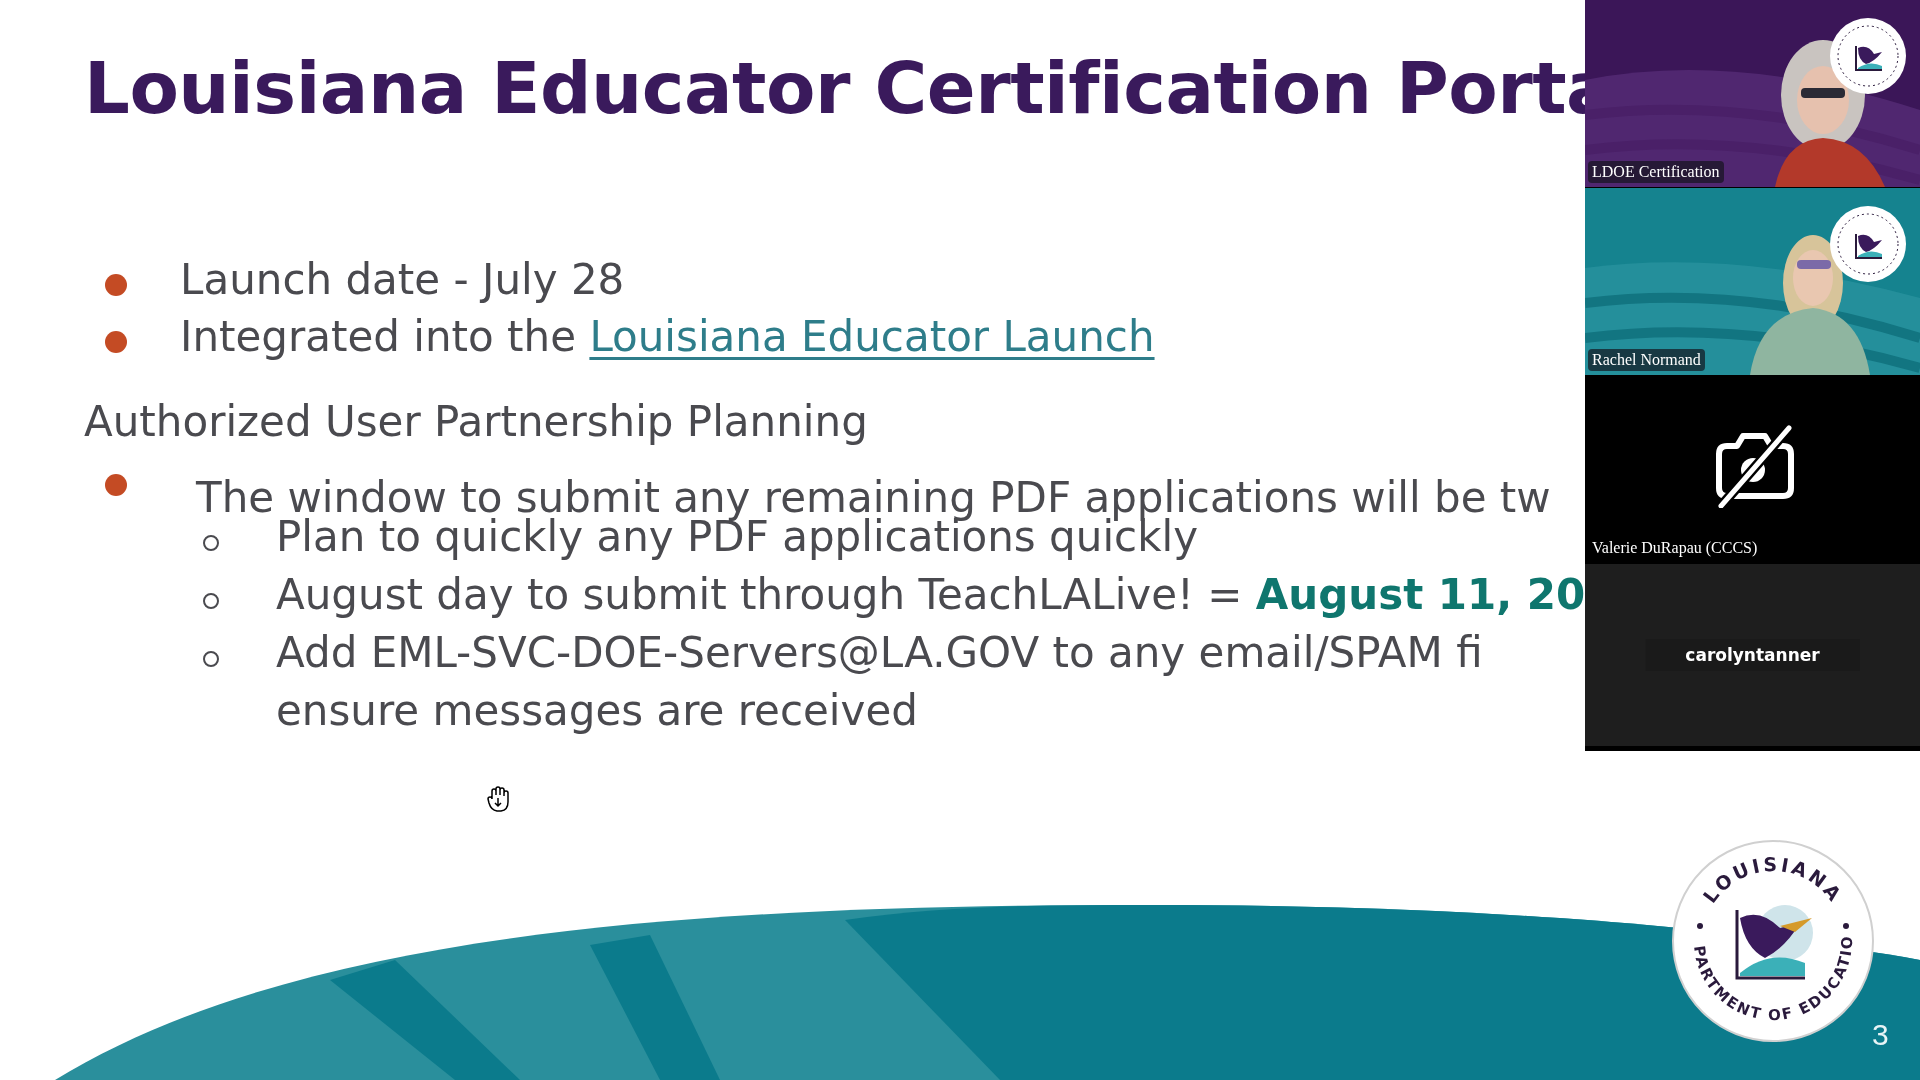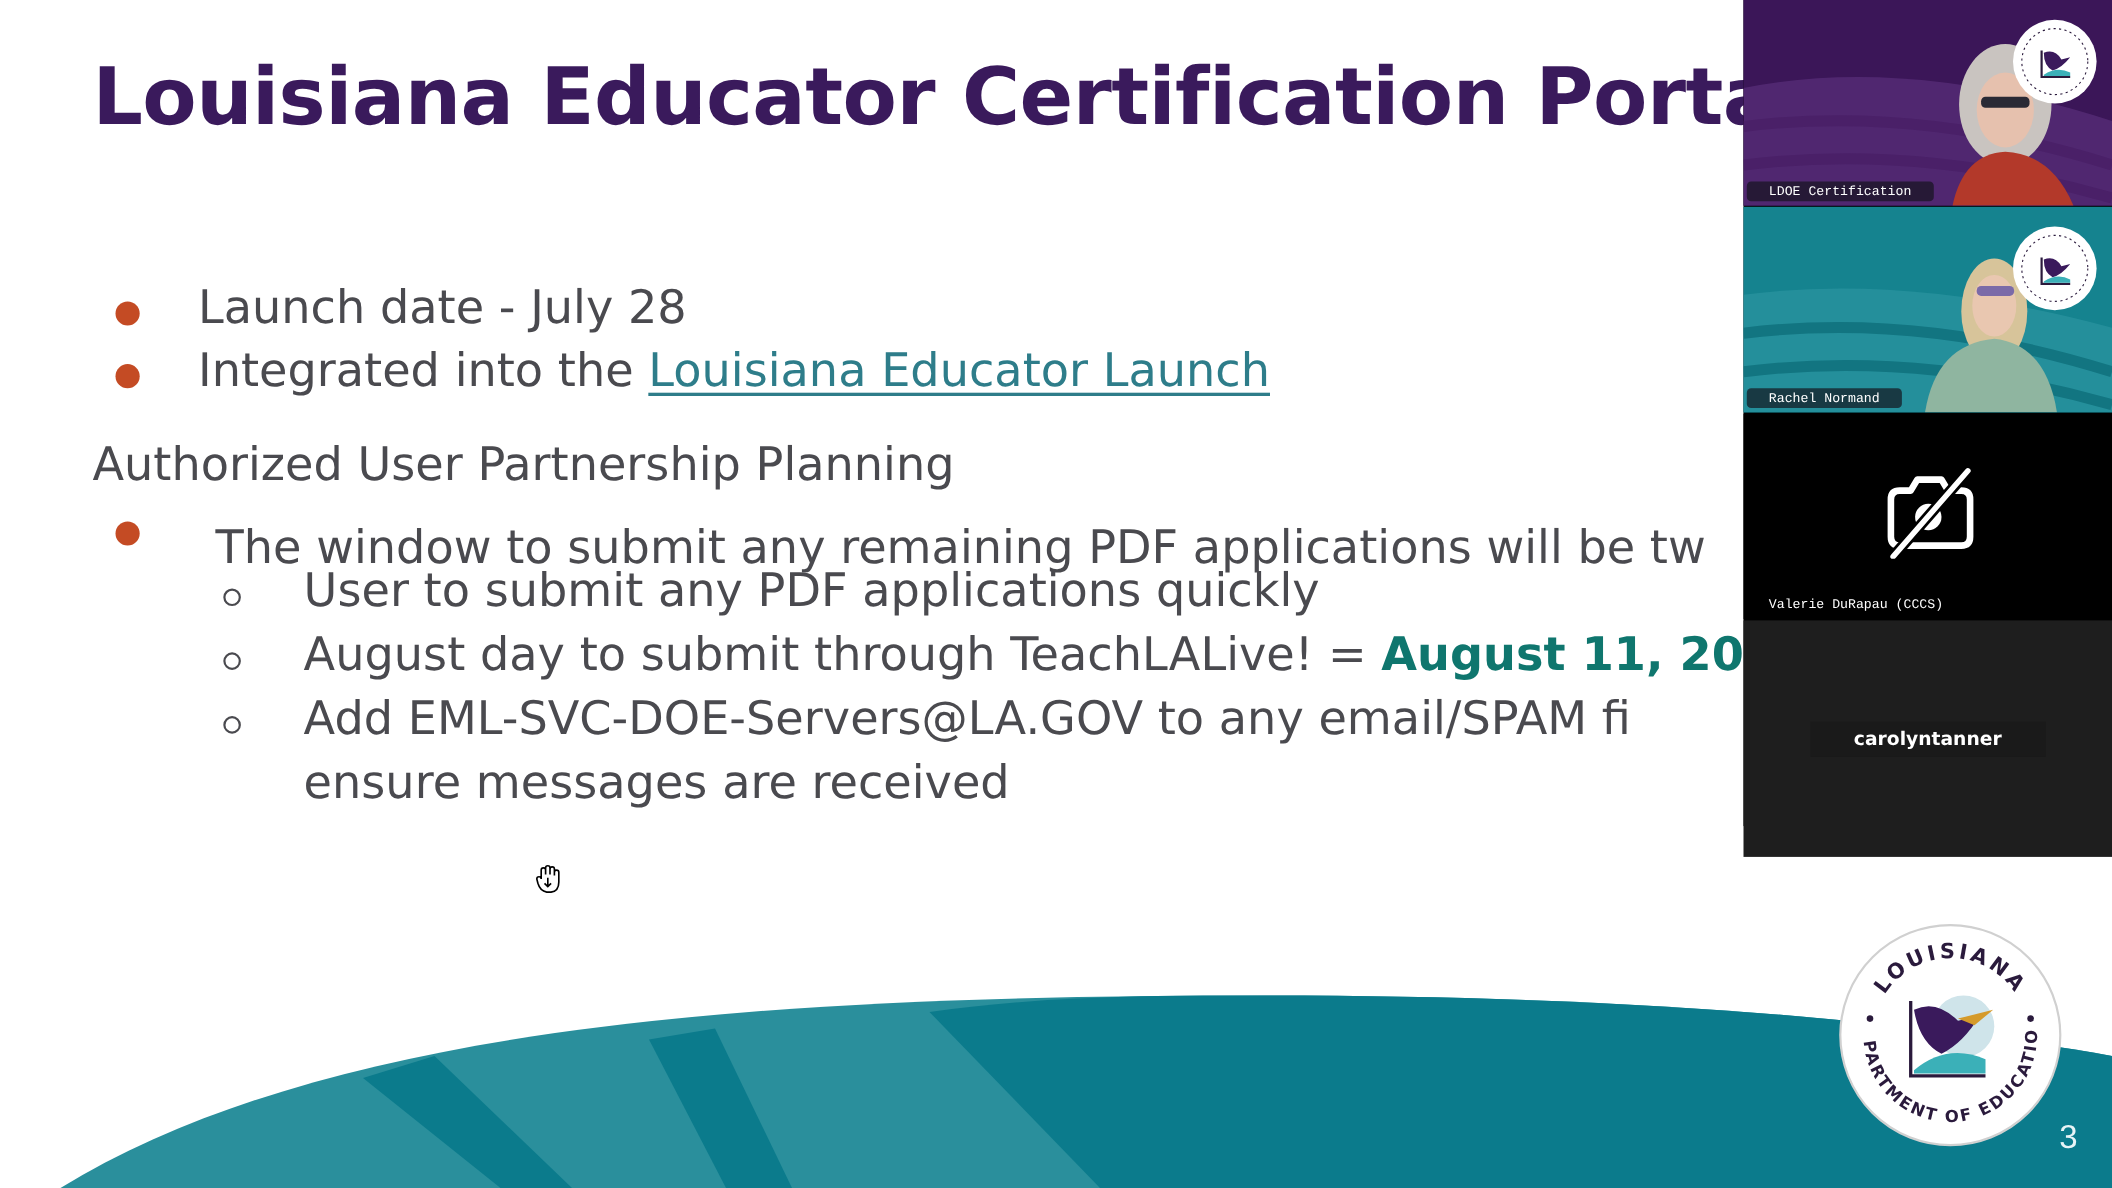--- a/index.html
+++ b/index.html
@@ -33,24 +33,24 @@
     font-family: "Liberation Sans", sans-serif;
   }
   .cursor { position: absolute; left: 486px; top: 786px; width: 26px; height: 28px; }
 
   
   .video-panel { position: absolute; left: 1585px; top: 0; width: 335px; height: 751px; background: #000; }
   .tile { position: absolute; left: 0; width: 335px; height: 187px; overflow: hidden; }
   .tile-1 { top: 0; background: #3b1658; }
   .tile-2 { top: 188px; background: #15838f; }
   .tile-3 { top: 376px; background: #000; }
-  .tile-4 { top: 564px; background: #1e1e1e; height: 215px; }
+  .tile-4 { top: 564px; background: #1e1e1e; height: 182px; }
   .name-tag {
-    position: absolute; left: 3px; bottom: 4px; font-family: Liberation Mono, monospace;
-    font-size: 12px; color: #fff; background: rgba(20,20,30,0.7); padding: 2px 20px; border-radius: 4px;
+    position: absolute; left: 3px; bottom: 4px; font-family: Liberation Serif, serif;
+    font-size: 16px; color: #fff; background: rgba(20,20,30,0.7); padding: 2px 4px; border-radius: 4px;
   }
   .tile-3 .name-tag { background: transparent; }
   .center-name {
     position: absolute; left: 50%; top: 50%; transform: translate(-50%, -50%);
     font-family: "DejaVu Sans", sans-serif; font-weight: bold; font-size: 17px; color: #fff;
     background: #1a1a1a; padding: 6px 40px;
   }
   .tile-bg { position: absolute; left: 0; top: 0; }
   .mini-logo { position: absolute; right: 12px; top: 16px; width: 80px; height: 80px; }
   .cam-off { position: absolute; left: 122px; top: 48px; width: 92px; height: 84px; }
@@ -79,21 +79,21 @@
   <div class="body-text bullet-line" style="top:312px;">
     <span>Integrated into the </span><span class="link">Louisiana Educator Launch</span>
   </div>
 
   <div class="body-text heading-line" style="top:397px;">Authorized User Partnership Planning</div>
 
   <span class="bullet-dot" style="top:474px;"></span>
   <div class="body-text bullet-line" style="top:473px;margin-left:16px;">The window to submit any remaining PDF applications will be tw</div>
 
   <span class="sub-dot" style="top:535px;"></span>
-  <div class="body-text sub-line" style="top:512px;">User to submit any PDF applications quickly</div>
+  <div class="body-text sub-line" style="top:512px;">Plan to quickly any PDF applications quickly</div>
 
   <span class="sub-dot" style="top:593px;"></span>
   <div class="body-text sub-line" style="top:570px;">
     <span>August day to submit through TeachLALive! = </span><span class="bold">August 11, 202</span>
   </div>
 
   <span class="sub-dot" style="top:651px;"></span>
   <div class="body-text sub-line" style="top:628px;">Add EML-SVC-DOE-Servers@LA.GOV to any email/SPAM fi</div>
   <div class="body-text sub-line" style="top:686px;">ensure messages are received</div>
 

